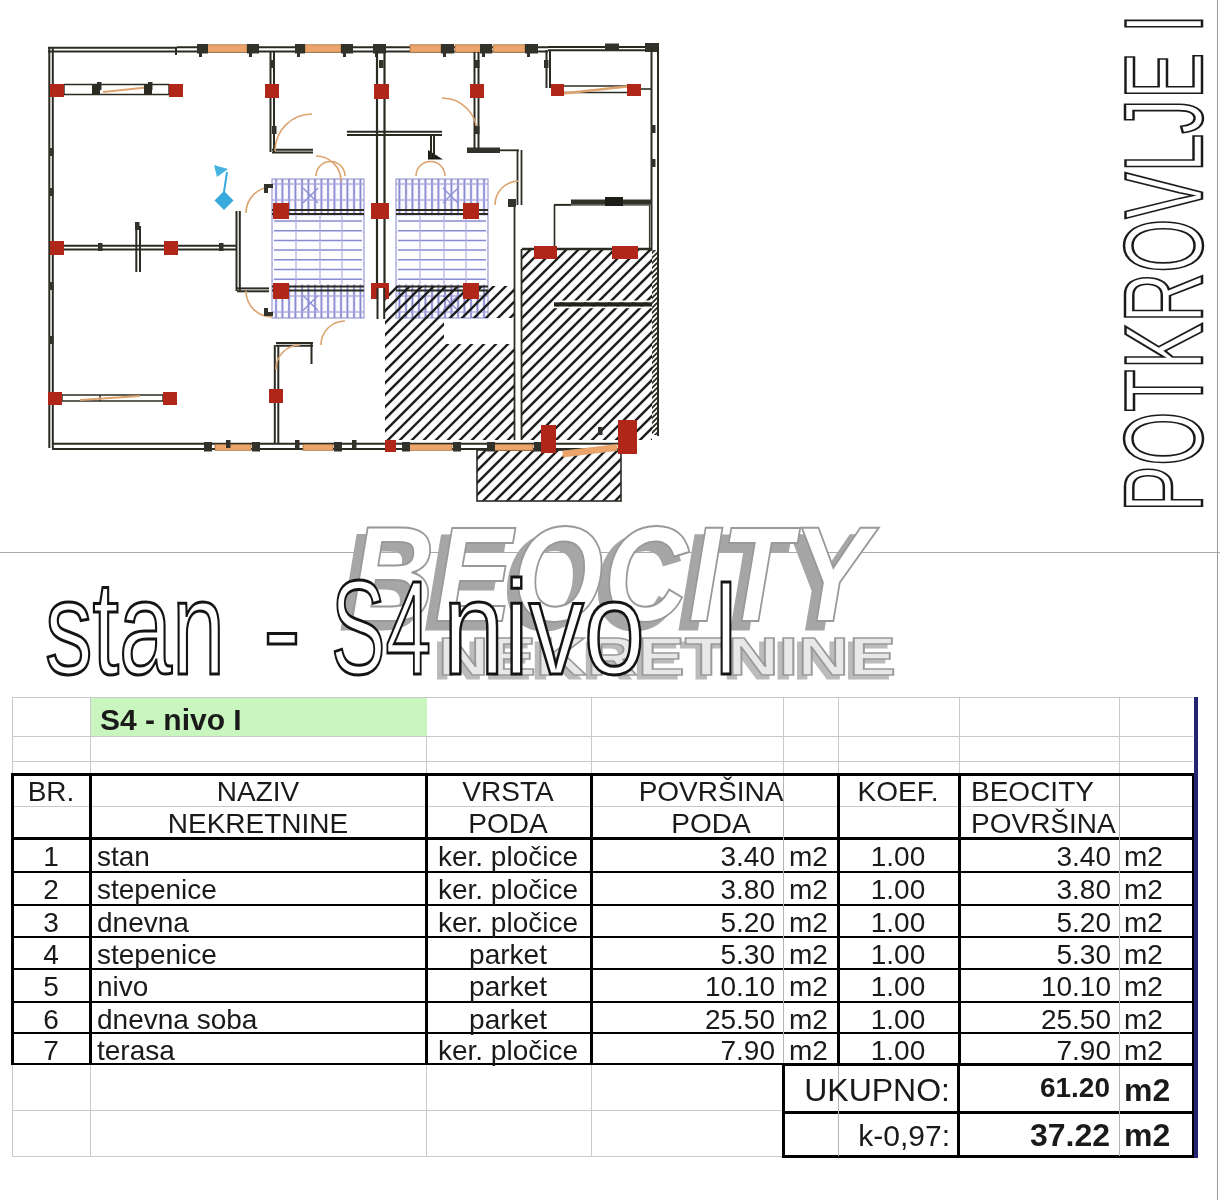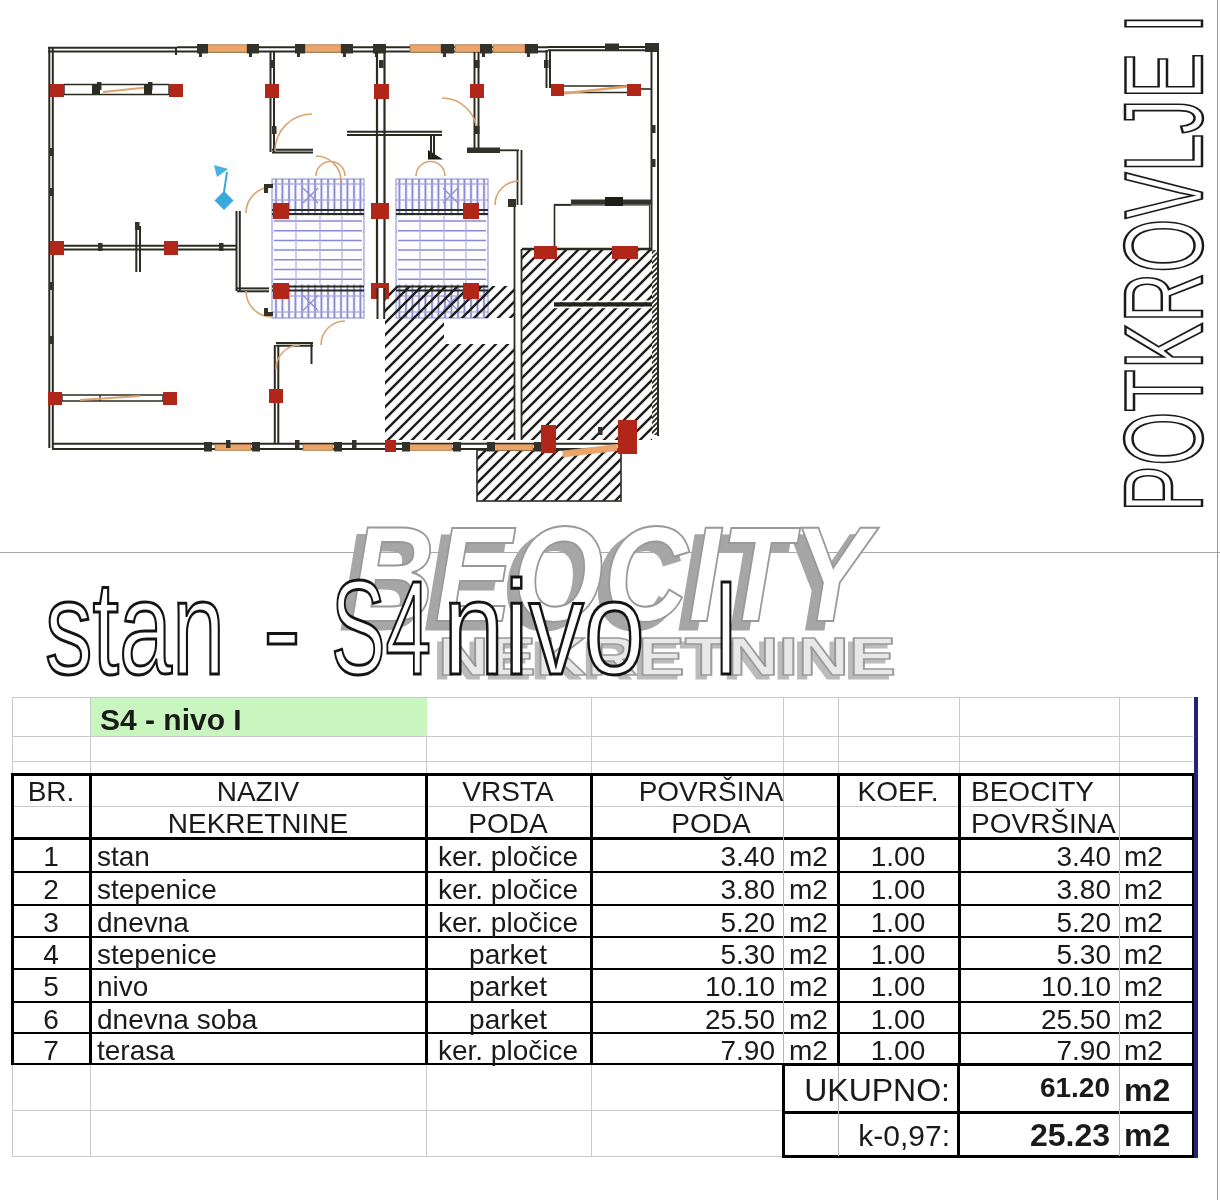--- a/index.html
+++ b/index.html
@@ -556,15 +556,15 @@
 <div class="txt ctr" style="left:508px;top:1035px;font-size:28px;">ker. pločice</div>
 <div class="txt rgt" style="left:775px;top:1035px;font-size:28px;">7.90</div>
 <div class="txt" style="left:789px;top:1035px;font-size:28px;">m2</div>
 <div class="txt ctr" style="left:898px;top:1035px;font-size:28px;">1.00</div>
 <div class="txt rgt" style="left:1111px;top:1035px;font-size:28px;">7.90</div>
 <div class="txt" style="left:1124px;top:1035px;font-size:28px;">m2</div>
 <div class="txt rgt" style="left:950px;top:1072px;font-size:32px;">UKUPNO:</div>
 <div class="txt rgt" style="left:1110px;top:1072px;font-size:28px;font-weight:bold;">61.20</div>
 <div class="txt" style="left:1124px;top:1072px;font-size:32px;font-weight:bold;">m2</div>
 <div class="txt rgt" style="left:950px;top:1119px;font-size:30px;">k-0,97:</div>
-<div class="txt rgt" style="left:1110px;top:1117px;font-size:32px;font-weight:bold;">25.23</div>
+<div class="txt rgt" style="left:1110px;top:1117px;font-size:32px;font-weight:bold;">37.22</div>
 <div class="txt" style="left:1124px;top:1117px;font-size:32px;font-weight:bold;">m2</div>
 </div>
 
 </body></html>

